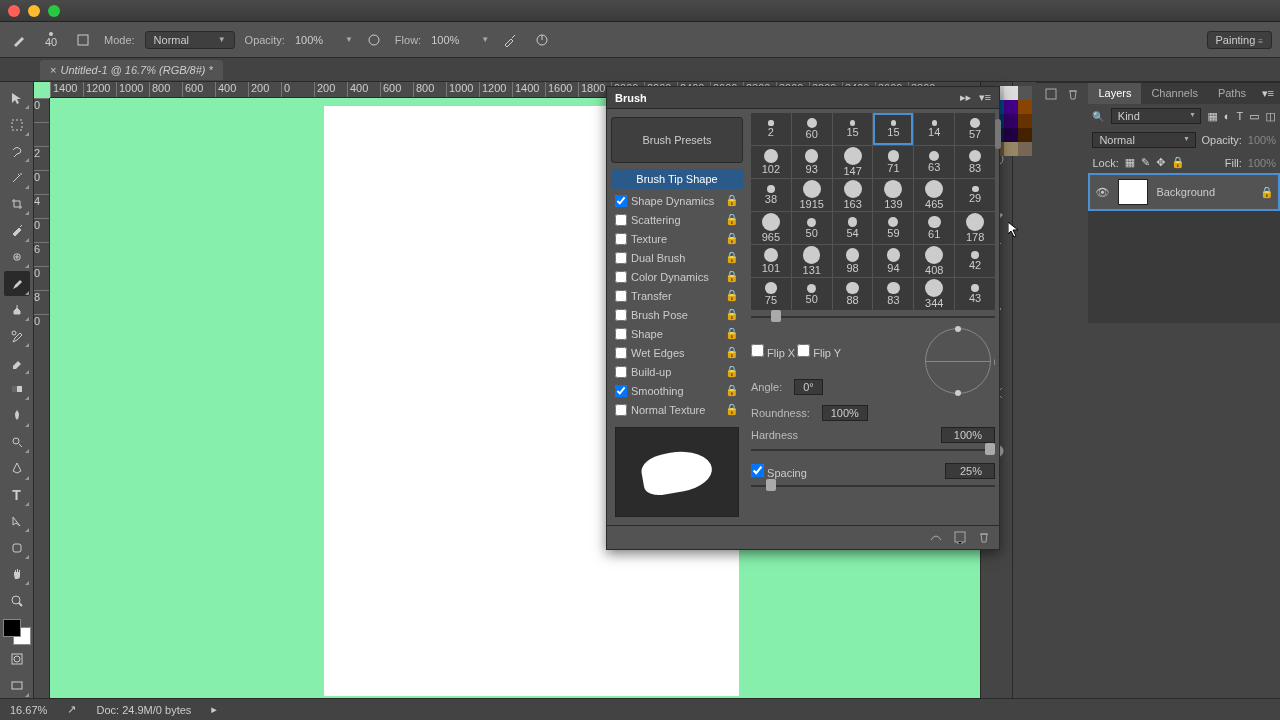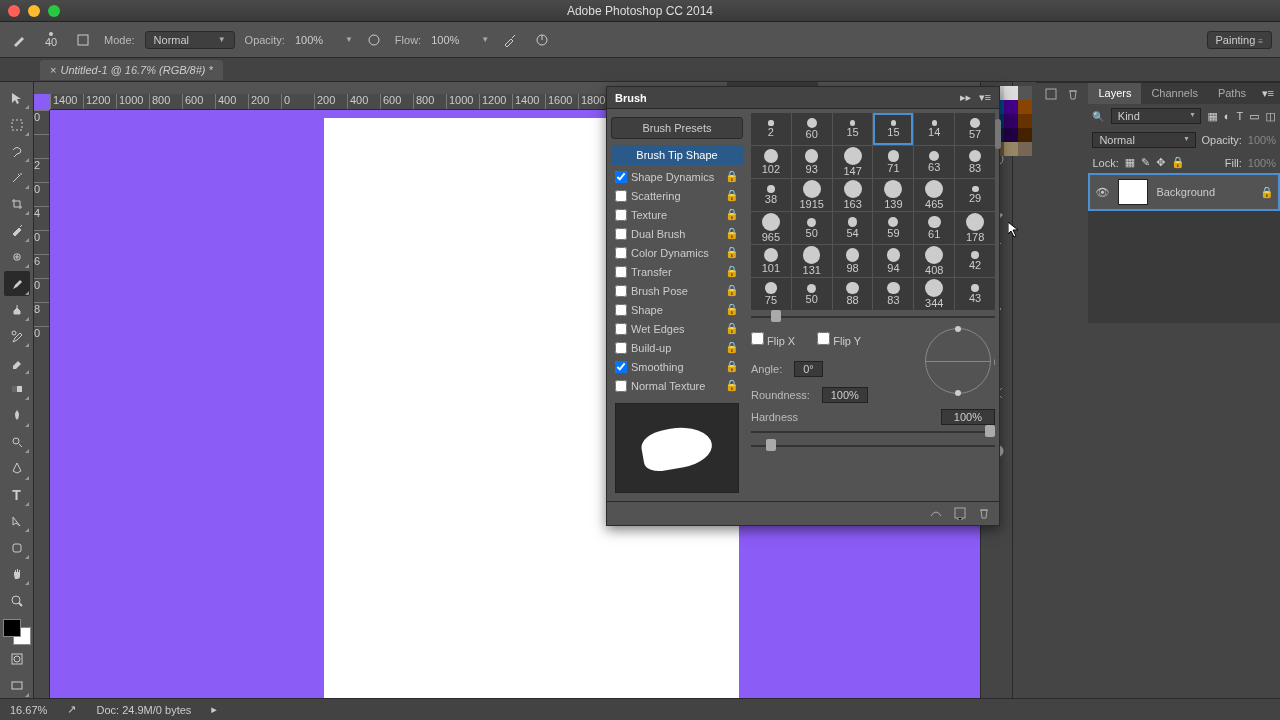--- a/index.html
+++ b/index.html
@@ -27,35 +27,35 @@
 
 .main { display: flex; height: calc(720px - 22px - 36px - 24px - 22px); }
 .toolbar { width: 34px; background: #535353; border-right: 1px solid #2a2a2a; display: flex; flex-direction: column; align-items: center; padding-top: 4px; gap: 2px; }
 .toolbar .tool { width: 26px; height: 26px; display: flex; align-items: center; justify-content: center; border-radius: 2px; color: #ccc; position: relative; }
 .toolbar .tool.active { background: #2a2a2a; }
 .tool .corner { position: absolute; bottom: 1px; right: 1px; width: 0; height: 0; border-left: 4px solid transparent; border-bottom: 4px solid #999; }
 .fgbg { width: 28px; height: 28px; position: relative; margin-top: 4px; }
 .fgbg .bg { position: absolute; right: 0; bottom: 0; width: 18px; height: 18px; background: #fff; border: 1px solid #888; }
 .fgbg .fg { position: absolute; left: 0; top: 0; width: 18px; height: 18px; background: #000; border: 1px solid #888; }
 
-.canvas-area { flex: 1; background: #8b5cf6; position: relative; overflow: hidden; margin-top: 12px; }
+.canvas-area { flex: 1; background: #86efac; position: relative; overflow: hidden; }
 .ruler-h { position: absolute; top: 0; left: 16px; right: 0; height: 16px; background: #4a4a4a; border-bottom: 1px solid #2a2a2a; display: flex; font-size: 9px; color: #aaa; overflow: hidden; }
 .ruler-h span { width: 33px; border-left: 1px solid #777; padding-left: 2px; flex-shrink: 0; }
 .ruler-v { position: absolute; top: 16px; left: 0; bottom: 0; width: 16px; background: #4a4a4a; border-right: 1px solid #2a2a2a; font-size: 9px; color: #aaa; }
 .ruler-v span { display: block; height: 24px; border-top: 1px solid #777; }
 .canvas-white { position: absolute; left: 290px; top: 24px; width: 415px; height: 590px; background: #fff; }
 
 
 .brush-panel { position: absolute; left: 606px; top: 86px; width: 394px; background: #535353; border: 1px solid #2a2a2a; box-shadow: 0 4px 12px rgba(0,0,0,.5); }
 .panel-header { background: #434343; padding: 4px 8px; display: flex; align-items: center; border-bottom: 1px solid #2a2a2a; }
 .panel-header .ptitle { color: #fff; font-weight: bold; }
 .panel-header .collapse { margin-left: auto; }
 .brush-body { display: flex; }
 .brush-left { width: 140px; padding: 4px; }
-.presets-btn { background: #3f3f3f; border: 1px solid #2a2a2a; padding: 4px; text-align: center; border-radius: 3px; margin: 4px auto 6px; display:block; }
+.presets-btn { background: #3f3f3f; border: 1px solid #2a2a2a; padding: 16px; text-align: center; border-radius: 3px; margin: 4px auto 6px; display:block; }
 .tip-shape { background: #2a5a8a; padding: 4px; text-align: center; border-radius: 2px; margin-bottom: 2px; color: #fff; }
 .brush-row { display: flex; align-items: center; padding: 3px 4px; gap: 4px; }
 .brush-row input[type=checkbox] { width: 12px; height: 12px; }
 .brush-row .lock { margin-left: auto; color: #888; }
 .preview-box { height: 90px; background: #2b2b2b; border: 1px solid #222; margin: 8px 4px 4px; display: flex; align-items: center; justify-content: center; }
 .preview-shape { width: 70px; height: 40px; background: #fff; border-radius: 40% 60% 50% 30%; transform: rotate(-10deg); }
 
 .brush-right { flex: 1; padding: 4px; }
 .tip-grid { display: grid; grid-template-columns: repeat(6, 1fr); gap: 1px; max-height: 204px; overflow: hidden; position: relative; }
 .tip-cell { background: #3a3a3a; height: 32px; display: flex; flex-direction: column; align-items: center; justify-content: center; font-size: 9px; }
@@ -63,21 +63,21 @@
 .tip-cell.sel { border: 2px solid #4a90d9; }
 .scroll-track { position: absolute; right: -6px; top: 0; bottom: 0; width: 6px; }
 .scroll-thumb { position: absolute; top: 6px; width: 6px; height: 30px; background: #777; border-radius: 3px; }
 
 .slider-row { display: flex; align-items: center; margin-top: 6px; gap: 6px; }
 .slider-row label { flex: 0 0 auto; color: #bbb; }
 .slider-row .val { margin-left: auto; background: #3a3a3a; border: 1px solid #222; padding: 1px 12px; min-width: 50px; text-align: right; }
 .slider { height: 14px; position: relative; }
 .slider::before { content: ''; position: absolute; left: 0; right: 0; top: 6px; height: 2px; background: #333; }
 .slider .thumb { position: absolute; top: 0; width: 10px; height: 12px; background: #aaa; border-radius: 2px; }
-.flip-row { display: flex; gap: 22px; margin: 8px 0; align-items: center; }
+.flip-row { display: flex; gap: 2px; margin: 20px 0; align-items: center; }
 .angle-ctl { width: 66px; height: 66px; border: 1px solid #888; border-radius: 50%; float: right; margin: 4px; position: relative; }
 .angle-ctl .hline { position: absolute; left: 0; right: 0; top: 50%; border-top: 1px solid #888; }
 .angle-ctl .dot { position: absolute; width: 6px; height: 6px; background: #ccc; border-radius: 50%; top: -3px; left: calc(50% - 3px); }
 
 .panel-footer { height: 24px; border-top: 1px solid #2a2a2a; display: flex; justify-content: flex-end; align-items: center; gap: 10px; padding: 0 8px; }
 
 
 .dock { width: 268px; background: #454545; border-left: 1px solid #2a2a2a; display: flex; flex-direction: row; justify-content: flex-end; }
 .dock-collapse-strip { width: 32px; background: #454545; border-left: 1px solid #2a2a2a; display: flex; flex-direction: column; align-items: center; padding-top: 6px; gap: 8px; }
 .dock-collapse-strip .cicon { width: 22px; height: 22px; display: flex; align-items: center; justify-content: center; color: #aaa; }
@@ -102,21 +102,20 @@
 </style>
 </head>
 <body>
 
 <div class="titlebar">
   <div class="traffic">
     <span class="tl-close"></span>
     <span class="tl-min"></span>
     <span class="tl-max"></span>
   </div>
-  <div class="title">Adobe Photoshop CC 2014</div>
 </div>
 
 <div class="optbar">
   <div class="icon-btn">
     <svg width="16" height="16">
         <path d="M3 13 L11 5 L13 7 L5 15 Z" fill="#ccc"></path>
       </svg>
   </div>
   <div class="icon-btn" style="flex-direction:column;font-size:8px">
     <span style="width:4px;height:4px;background:#ccc;border-radius:50%"></span>
@@ -802,20 +801,24 @@
           <span style="background:#3a3a3a;border:1px solid #222;padding:1px 8px;margin-left:6px">100%</span>
         </div>
       </div>
       <div class="slider-row">
         <label>Hardness</label>
         <span class="val">100%</span>
       </div>
       <div class="slider">
           <div class="thumb" style="left:calc(100% - 10px)"></div>
         </div>
+      <div class="slider-row">
+        <label><input type="checkbox" checked="" style=""> <span>Spacing</span></label>
+        <span class="val">25%</span>
+      </div>
       <div class="slider">
           <div class="thumb" style="left:6%"></div>
         </div>
     </div>
   </div>
   <div class="panel-footer">
     <span><svg width="14" height="14">
           <path d="M2 10 Q7 2 12 10" stroke="#aaa" fill="none"></path>
         </svg></span>
     <span><svg width="14" height="14">

